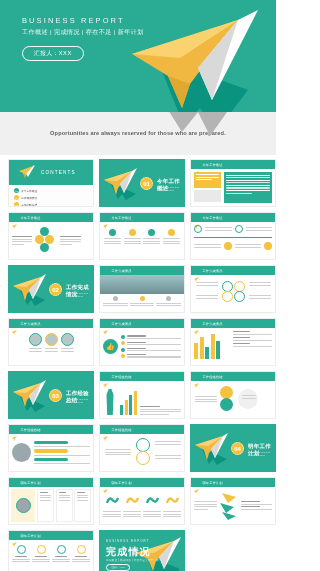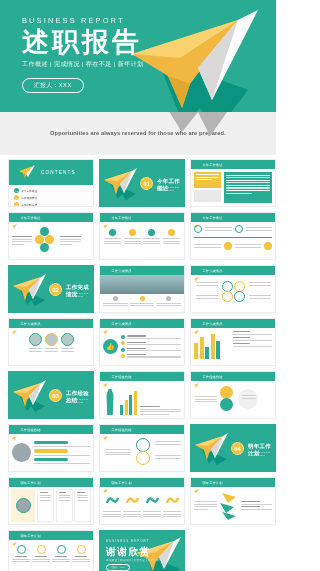--- a/index.html
+++ b/index.html
@@ -119,21 +119,20 @@
 
         <path d="M12 50 L118 16 L60 54 Z" fill="#fbd270"></path>
 
         <path d="M118 16 L138 6 L92 96 L78 64 Z" fill="#ffffff"></path>
         <path d="M118 16 L78 64 L92 96 Z" fill="#d9d9d9"></path>
       </svg>
     </div>
 
     <div class="hero-inner">
       <div class="hero-eyebrow">BUSINESS  REPORT</div>
-      <div class="hero-title">述职报告</div>
       <div class="hero-sub">工作概述 | 完成情况 | 存在不足 | 新年计划</div>
       <div class="hero-badge">汇报人：XXX</div>
     </div>
   </div>
 
   <div class="tagline-band">
     <div class="shadow-plane">
       <svg width="90" height="60" viewBox="0 0 90 60">
         <path d="M4 0 L86 0 L56 42 L44 18 L28 38 Z" fill="#b4b4b4"></path>
       </svg>
@@ -892,21 +891,21 @@
         <div class="thumb teal" style="height:60px;">
           <div class="thank">
             <svg style="position:absolute;right:-2px;top:4px;" width="52" height="48" viewBox="0 0 52 48">
               <path d="M12 20 L46 34 L34 48 L28 38 L22 46 Z" fill="#0a9480"></path>
               <path d="M2 18 L40 6 L22 26 L19 36 L14 24 Z" fill="#f0b840"></path>
               <path d="M2 18 L40 6 L20 18 Z" fill="#fbd270"></path>
               <path d="M40 6 L47 2 L30 34 L25 22 Z" fill="#ffffff"></path>
               <path d="M40 6 L25 22 L30 34 Z" fill="#d9d9d9"></path>
             </svg>
             <span class="teyebrow">BUSINESS  REPORT</span>
-            <span class="ttitle">谢谢欣赏</span>
+            <span class="ttitle">完成情况</span>
             <span class="tsub">工作概述 | 完成情况 | 存在不足 | 新年计划</span>
             <span class="tbadge">汇报人：XXX</span>
 
           </div>
         </div>
       </div>
 
       <div class="cell empty"></div>
     </div>
 

